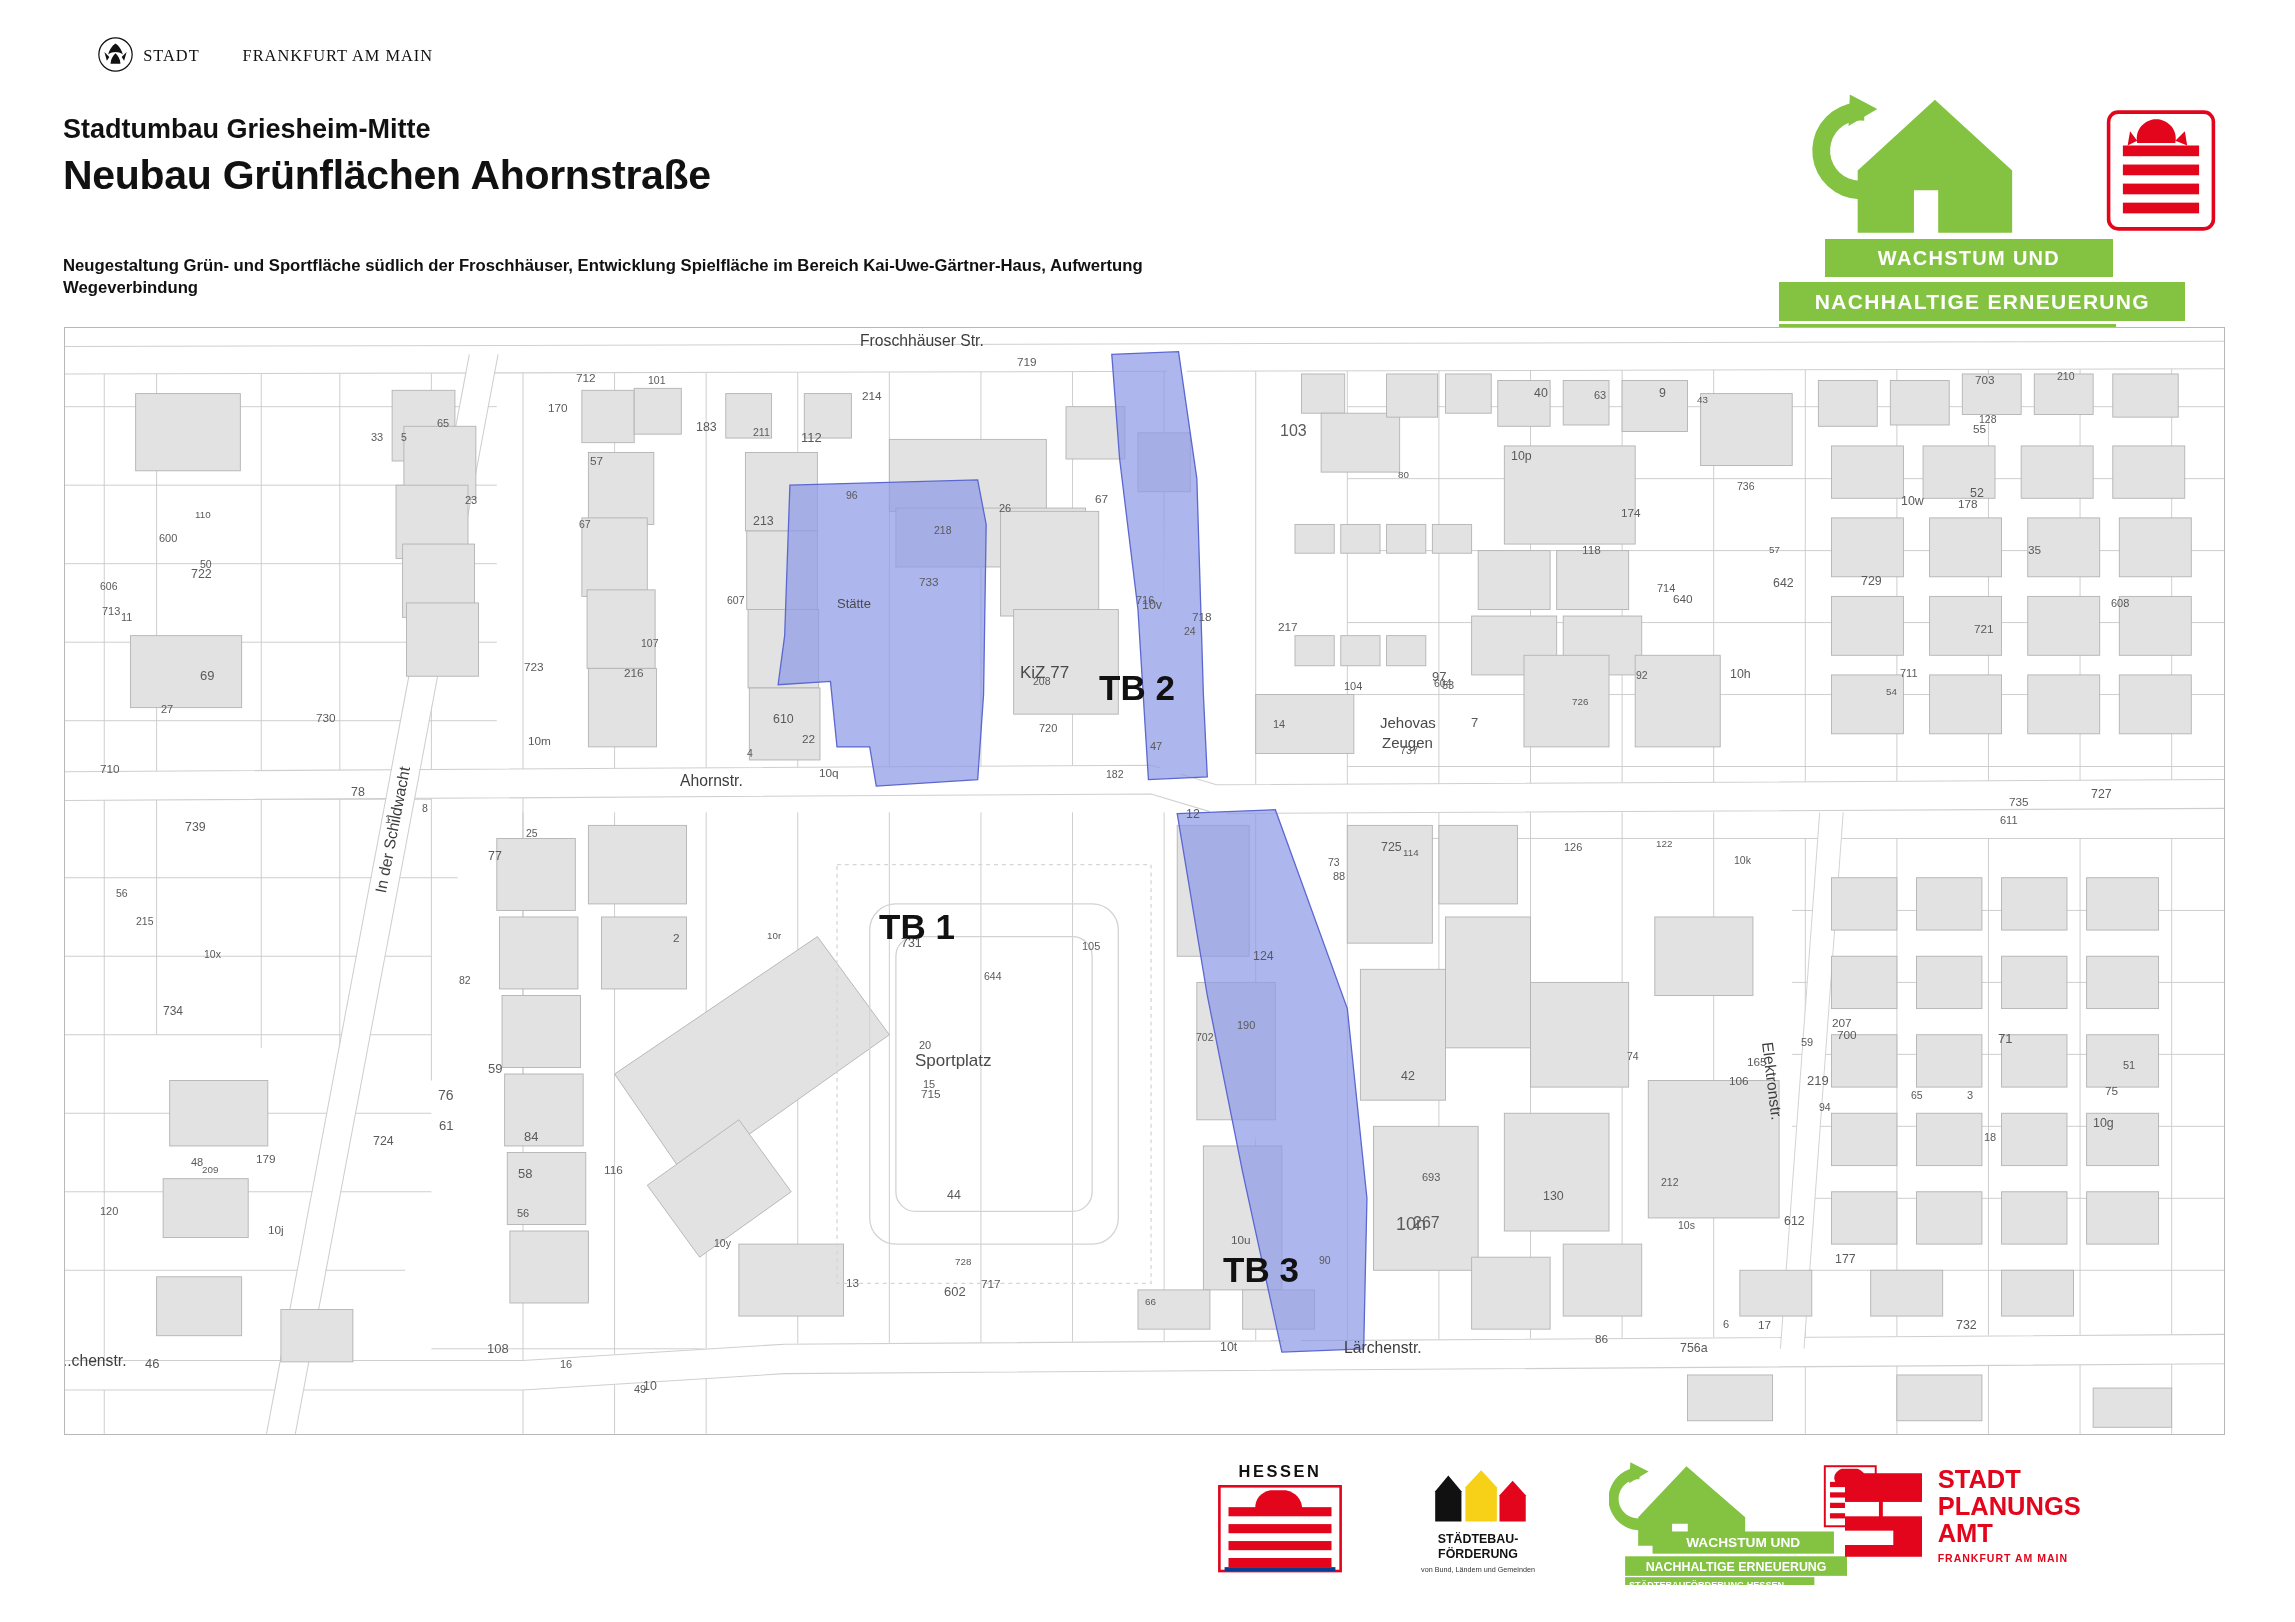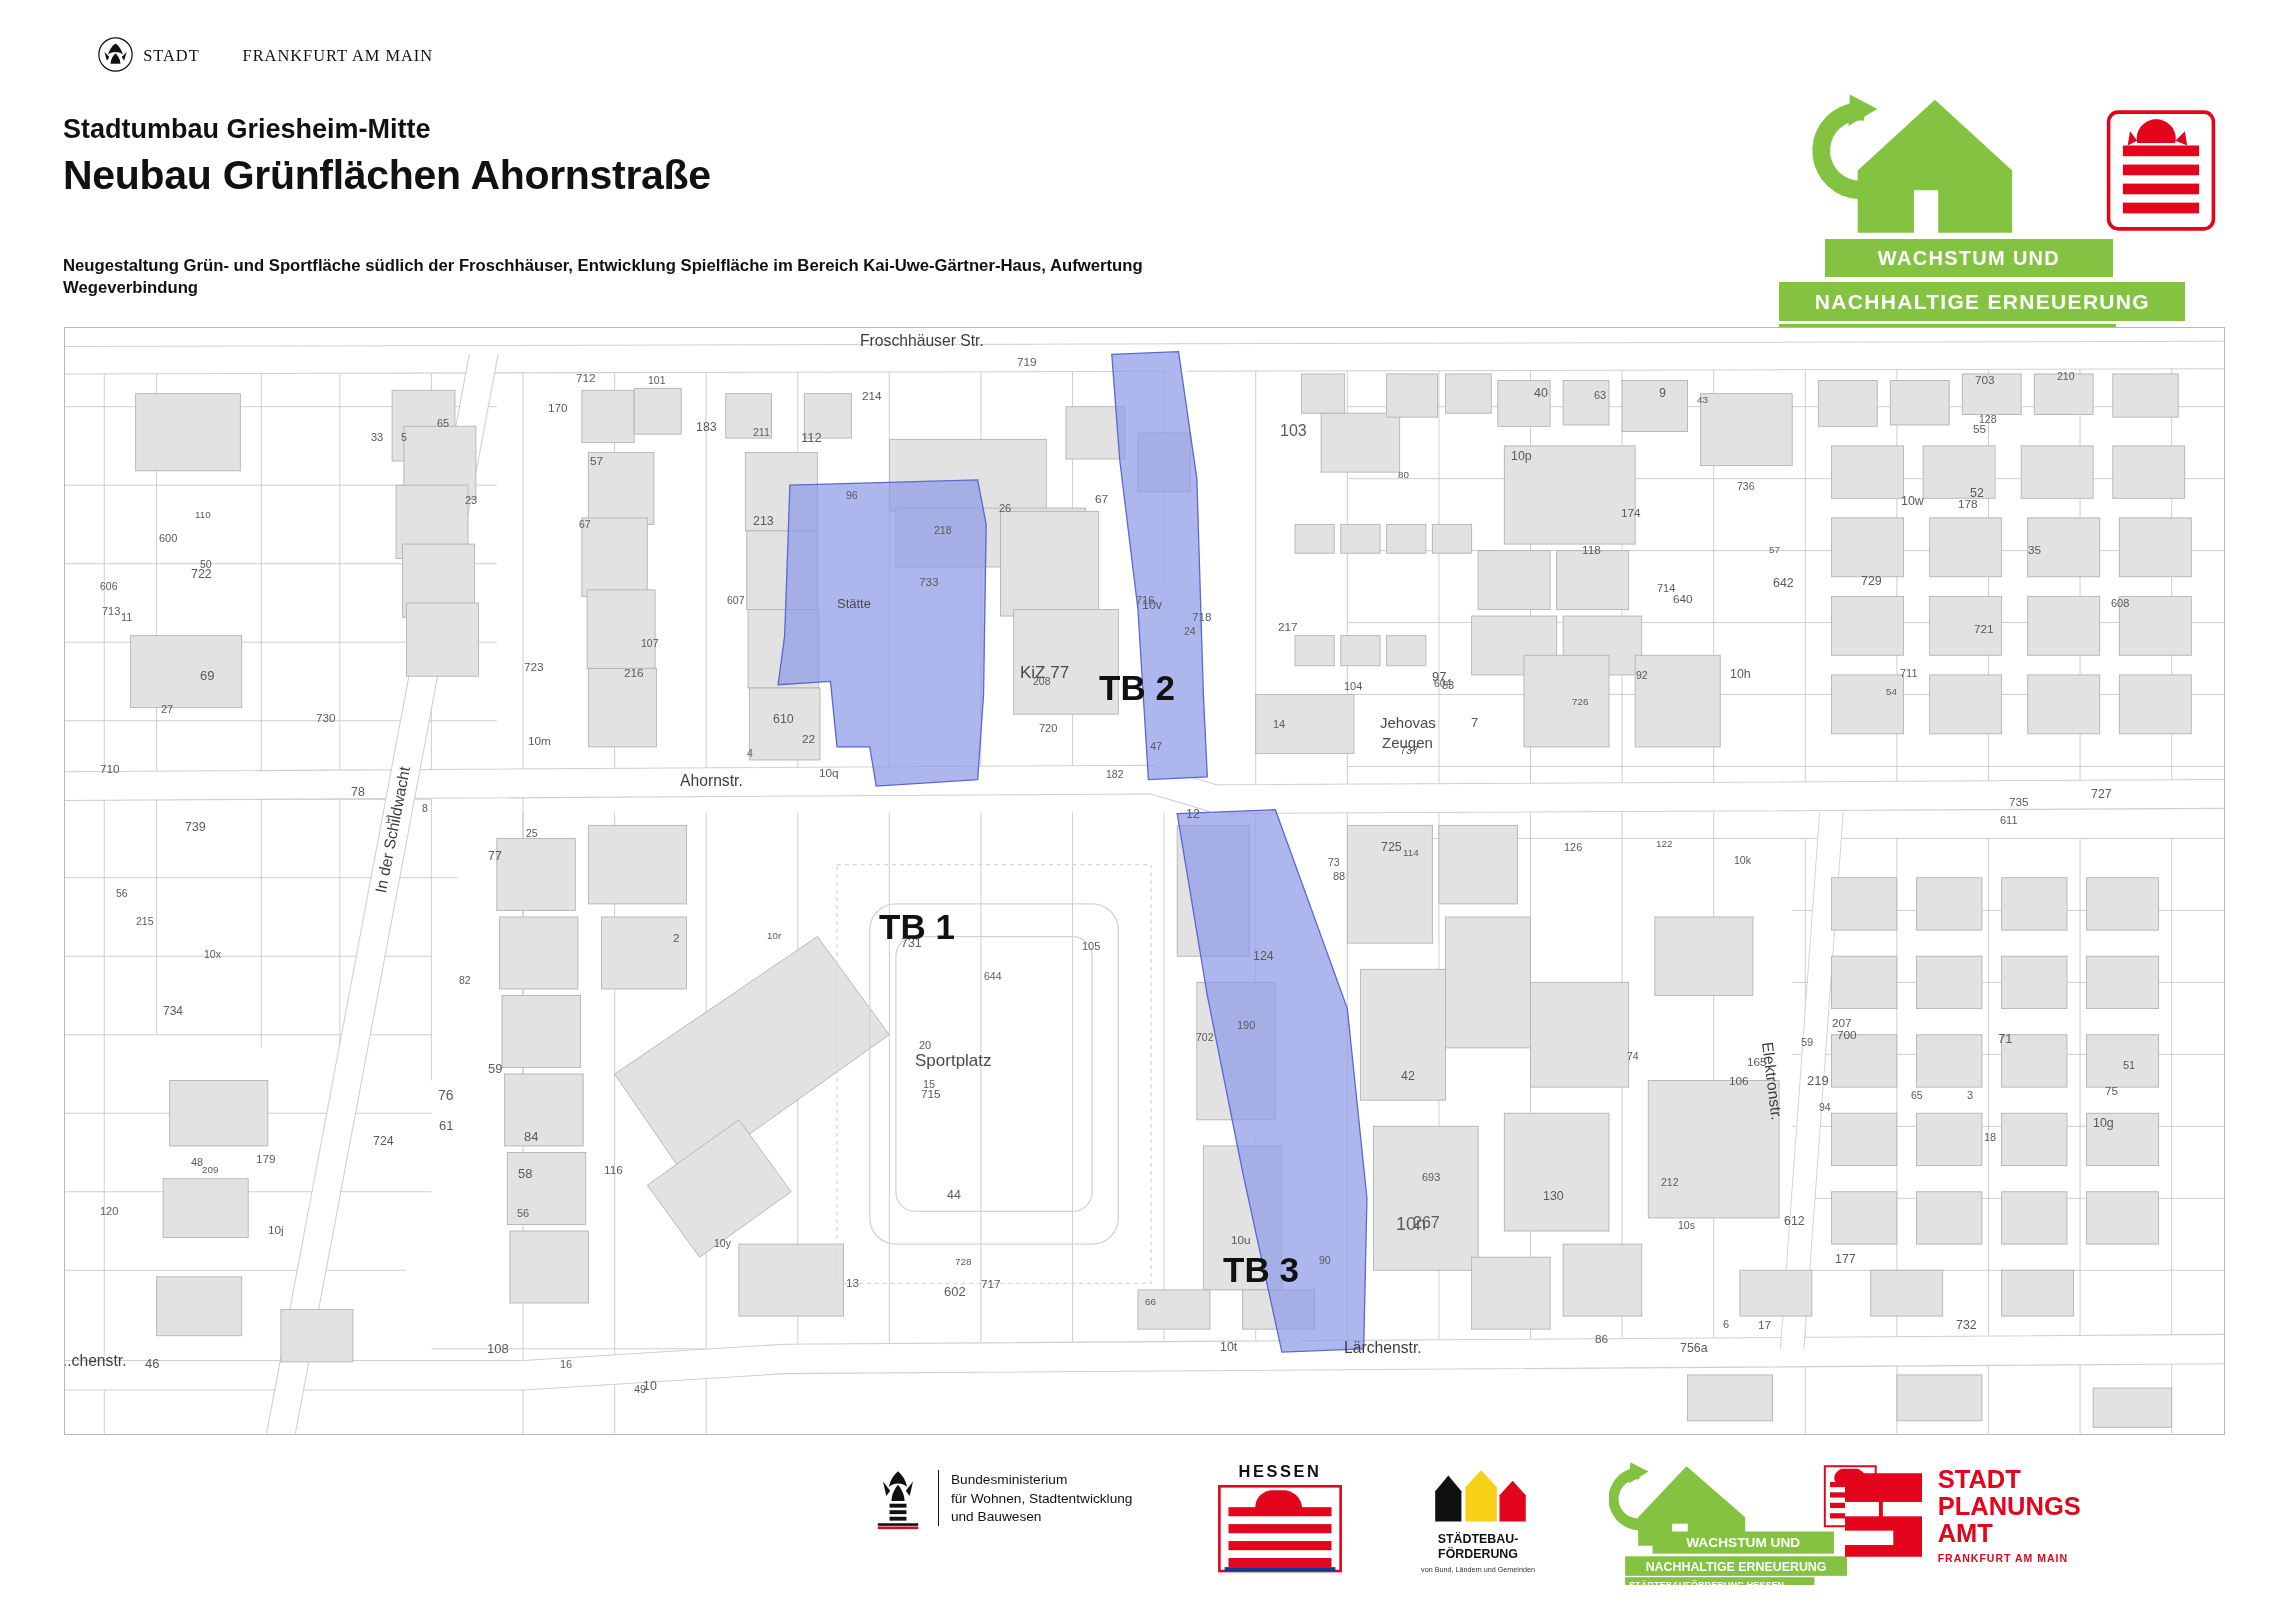--- a/index.html
+++ b/index.html
@@ -697,38 +697,20 @@
       <div class="map-text" style="left: 1693px; top: 990px; font-size: 11.8px; color: rgb(90, 90, 90);">17</div>
       <div class="map-text" style="left: 400px; top: 166px; font-size: 11px; color: rgb(90, 90, 90);">23</div>
       <div class="map-text" style="left: 1963px; top: 215px; font-size: 11.8px; color: rgb(90, 90, 90);">35</div>
       <div class="map-text" style="left: 1469px; top: 58px; font-size: 12.4px; color: rgb(90, 90, 90);">40</div>
       <div class="map-text" style="left: 1632px; top: 66px; font-size: 9.8px; color: rgb(90, 90, 90);">43</div>
     </div>
 </div>
 
 <div id="footer">
 
-  <div id="bmwsb">
-    <svg width="56" height="63" viewBox="0 0 86 96">
-      <path d="M43 6 C36 12 31 20 29 30 C34 26 38 25 43 25 C48 25 52 26 57 30 C55 20 50 12 43 6 Z" fill="#111"></path>
-      <path d="M43 27 C38 33 33 42 33 52 L53 52 C53 42 48 33 43 27 Z" fill="#111"></path>
-      <path d="M20 22 L31 36 L25 44 Z M66 22 L55 36 L61 44 Z" fill="#111"></path>
-      <rect x="30" y="56" width="26" height="6" fill="#111"></rect>
-      <rect x="30" y="66" width="26" height="6" fill="#111"></rect>
-      <rect x="30" y="76" width="26" height="6" fill="#111"></rect>
-      <rect x="12" y="86" width="62" height="4" fill="#111"></rect>
-      <rect x="12" y="91" width="62" height="4" fill="#e2051b"></rect>
-    </svg>
-    <div class="divider"></div>
-    <div class="bmwsb-text">
-      <div>Bundesministerium</div>
-      <div>für Wohnen, Stadtentwicklung</div>
-      <div>und Bauwesen</div>
-    </div>
-  </div>
 
   <div id="hessen-foot">
     <div class="hf-title">HESSEN</div>
     <svg width="124" height="88" viewBox="0 0 190 135" style="margin-top:3.9px">
       <rect x="2" y="2" width="186" height="130" fill="#ffffff" stroke="#e2051b" stroke-width="4"></rect>
       <g fill="#e2051b">
         <rect x="16" y="34" width="158" height="14"></rect>
         <rect x="16" y="60" width="158" height="14"></rect>
         <rect x="16" y="86" width="158" height="14"></rect>
         <rect x="16" y="112" width="158" height="14"></rect>

